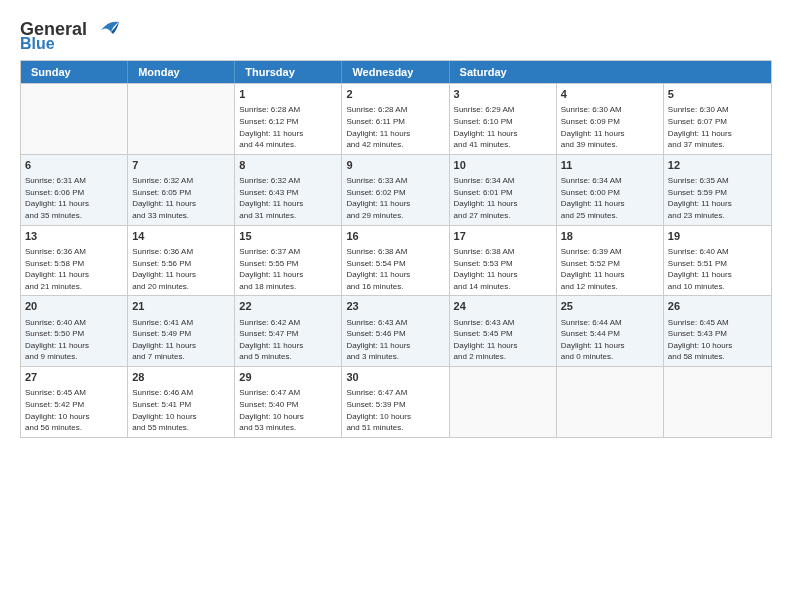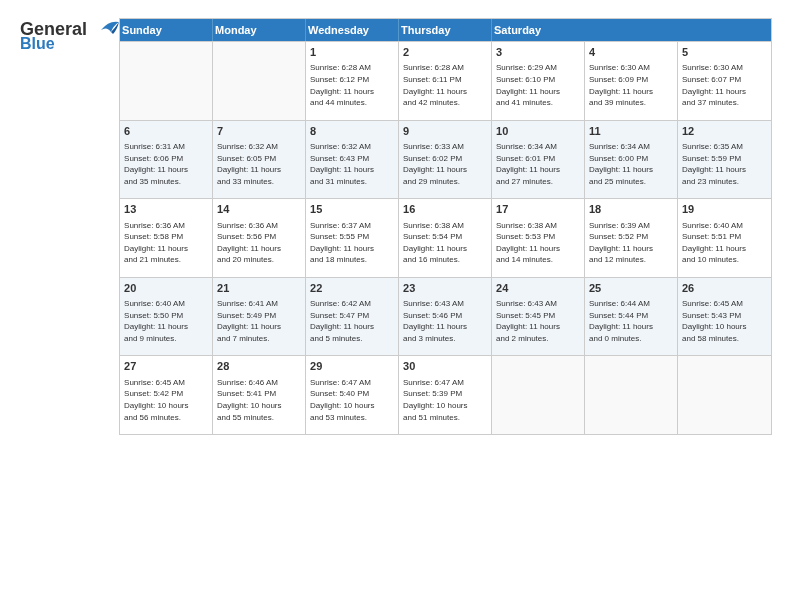--- a/index.html
+++ b/index.html
@@ -8,20 +8,21 @@
       background: #fff;
       width: 792px;
       height: 612px;
       overflow: hidden;
     }
     .page {
       width: 792px;
       height: 449px;
       padding: 18px 20px 14px 20px;
       display: flex;
+      flex-direction: column;
     }
     .header {
       display: flex;
       justify-content: space-between;
       align-items: flex-start;
       margin-bottom: 8px;
     }
     .logo {
       display: flex;
       flex-direction: column;
@@ -55,21 +56,21 @@
     }
     .cal-header-row {
       display: grid;
       grid-template-columns: repeat(7, 1fr);
       background: #2c7abf;
     }
     .cal-header-cell {
       color: #fff;
       font-size: 11px;
       font-weight: bold;
-      padding: 5px 2px;
+      padding: 5px 10px;
       text-align: left;
       border-right: 1px solid #5599cc;
     }
     .cal-header-cell:last-child { border-right: none; }
     .cal-body {
       flex: 1;
       display: flex;
       flex-direction: column;
     }
     .cal-week {
@@ -125,22 +126,22 @@
     <div class="title-block">
       <div class="calendar-title"></div>
       <div class="calendar-subtitle"></div>
     </div>
   </div>
 
   <div class="calendar">
     <div class="cal-header-row">
     <div class="cal-header-cell">Sunday</div>
         <div class="cal-header-cell">Monday</div>
+        <div class="cal-header-cell">Thursday</div>
         <div class="cal-header-cell">Wednesday</div>
-        <div class="cal-header-cell">Thursday</div>
         <div class="cal-header-cell">Saturday</div>
       </div>
     <div class="cal-body">
     <div class="cal-week">
           <div class="cal-cell empty"></div>
           <div class="cal-cell empty"></div>
           <div class="cal-cell">
             <span class="cal-day-num">1</span>
             <div class="cal-cell-text">Sunrise: 6:28 AM</div>
             <div class="cal-cell-text">Sunset: 6:12 PM</div>

